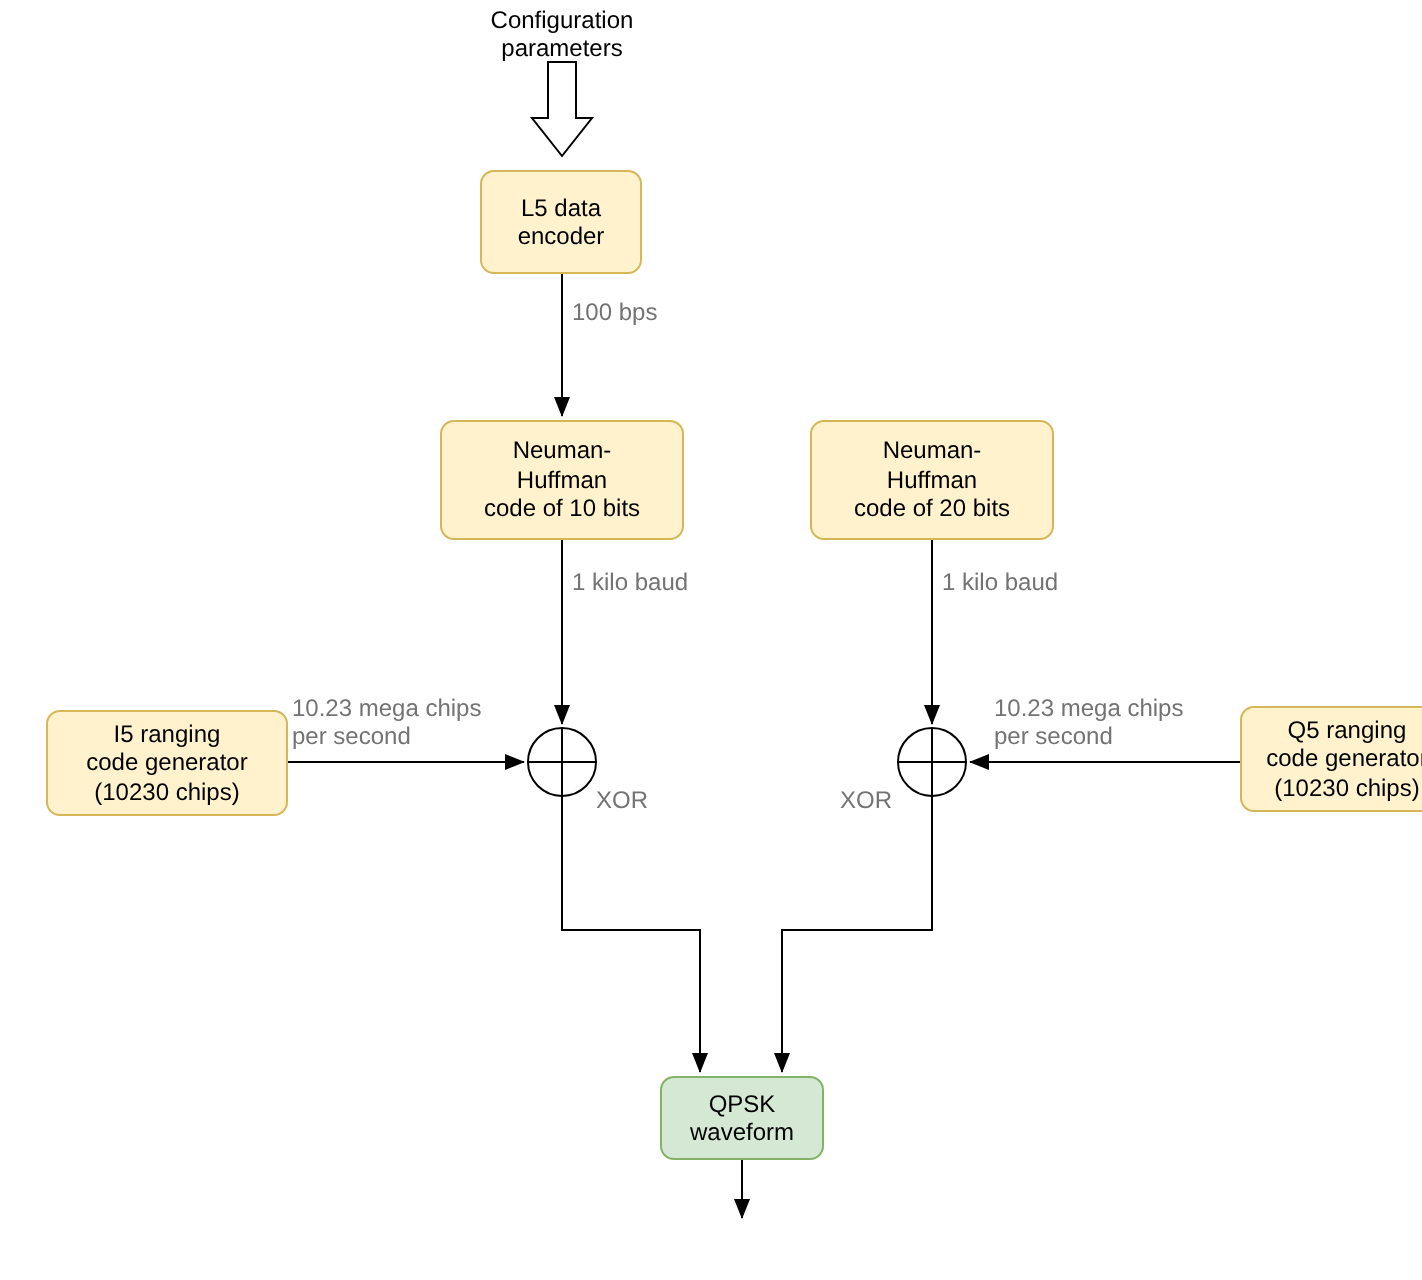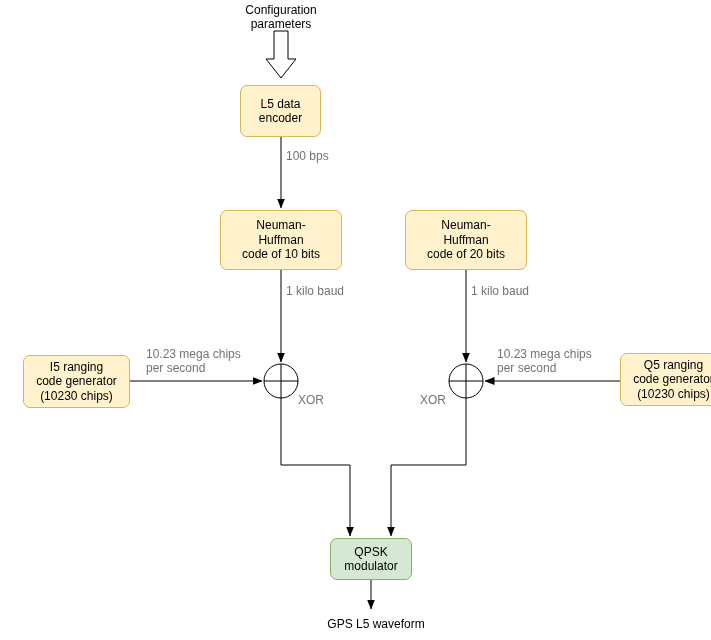--- a/index.html
+++ b/index.html
@@ -82,54 +82,53 @@
     <g>
       <circle class="wire" cx="446" cy="381" r="17" fill="#ffffff"></circle>
       <line class="wire" x1="429" y1="381" x2="463" y2="381"></line>
       <line class="wire" x1="446" y1="364" x2="446" y2="398"></line>
     </g>
   </svg>
 
   <div class="free-label" style="left:190px; top:3px; width:142px;">Configuration
 parameters</div>
 
-  <div class="free-label" style="left:285px; top:617px; width:142px;">GPS L5 waveform</div>
 
   <div class="node" style="left:220px; top:85px; width:81px; height:52px;">
     <span class="node-label">L5 data
 encoder</span>
   </div>
 
   <div class="node" style="left:200px; top:210px; width:122px; height:60px;">
     <span class="node-label">Neuman-
 Huffman
 code of 10 bits</span>
   </div>
 
   <div class="node" style="left:385px; top:210px; width:122px; height:60px;">
     <span class="node-label">Neuman-
 Huffman
 code of 20 bits</span>
   </div>
 
-  <div class="node" style="left:3px; top:355px; width:107px; height:53px;">
+  <div class="node" style="left:3px; top:355px; width:121px; height:53px;">
     <span class="node-label">I5 ranging
 code generator
 (10230 chips)</span>
   </div>
 
   <div class="node" style="left:600px; top:353px; width:107px; height:53px;">
     <span class="node-label">Q5 ranging
 code generator
 (10230 chips)</span>
   </div>
 
   <div class="node green" style="left:310px; top:538px; width:82px; height:42px;">
     <span class="node-label">QPSK
-modulator</span>
+waveform</span>
   </div>
 
   <div class="edge-label" style="left:266px; top:149px;">100 bps</div>
 
   <div class="edge-label" style="left:266px; top:284px;">1 kilo baud</div>
 
   <div class="edge-label" style="left:451px; top:284px;">1 kilo baud</div>
 
   <div class="edge-label center" style="left:126px; top:347px; width:110px;">10.23 mega chips
 per second</div>

